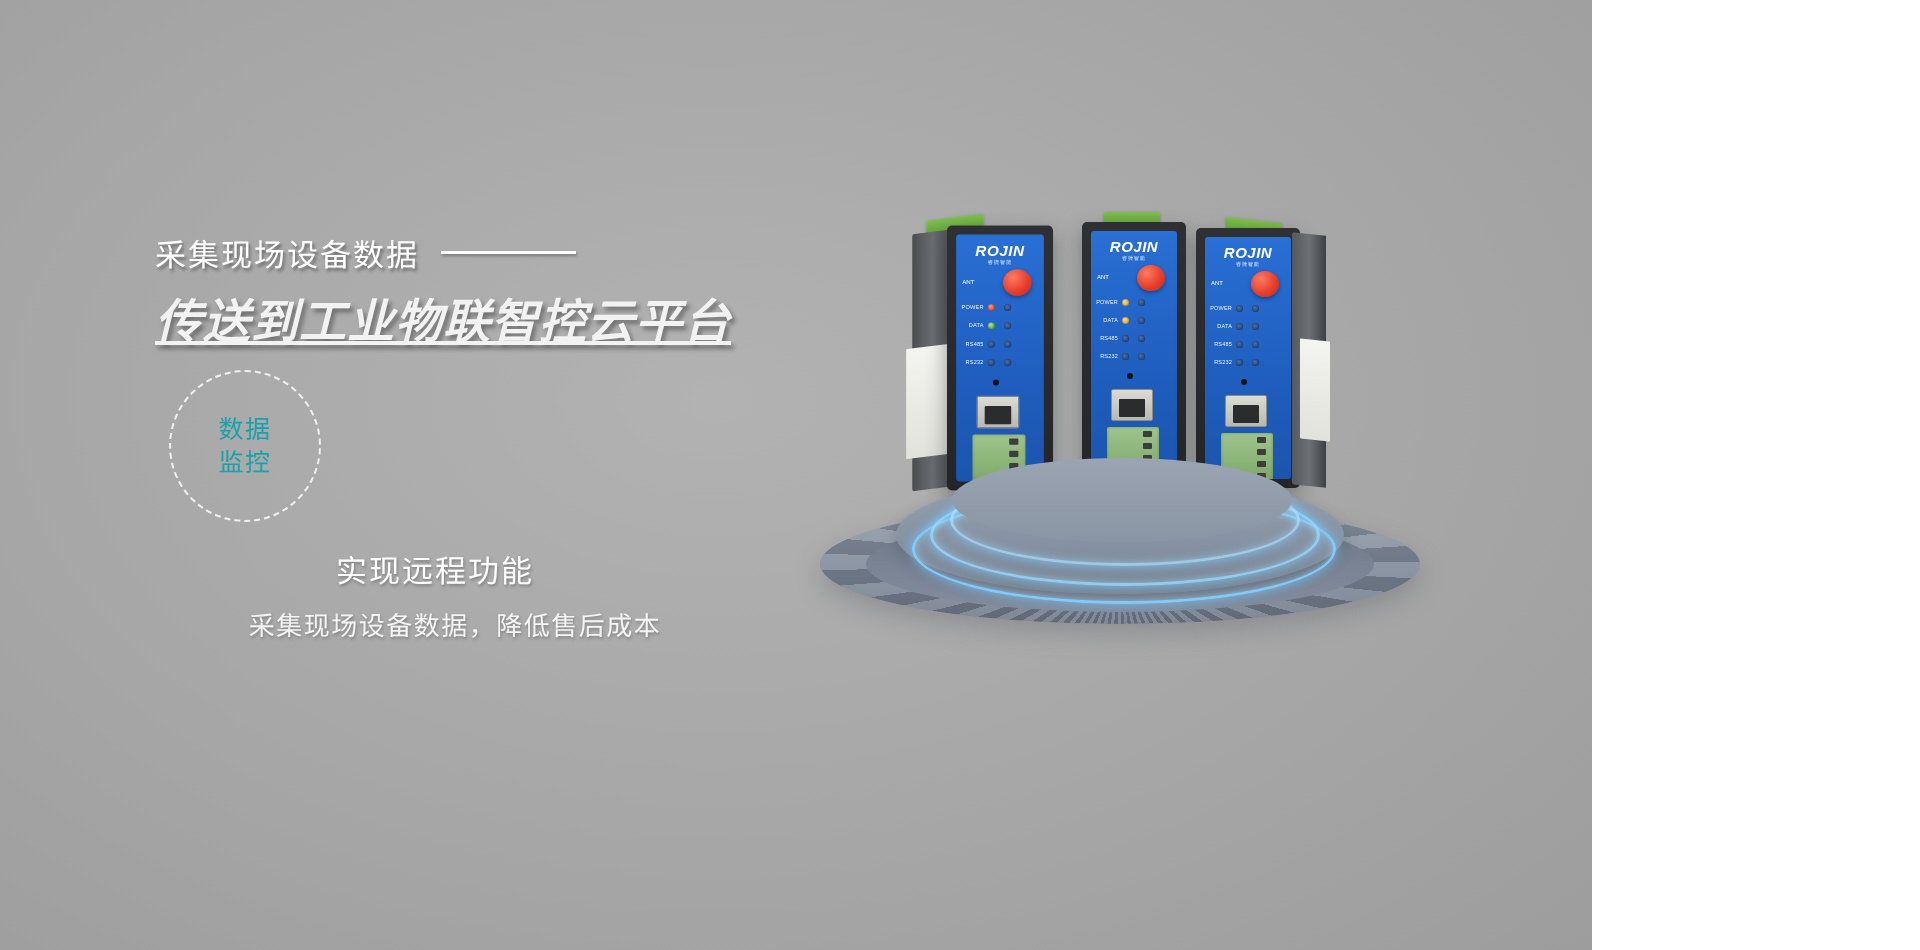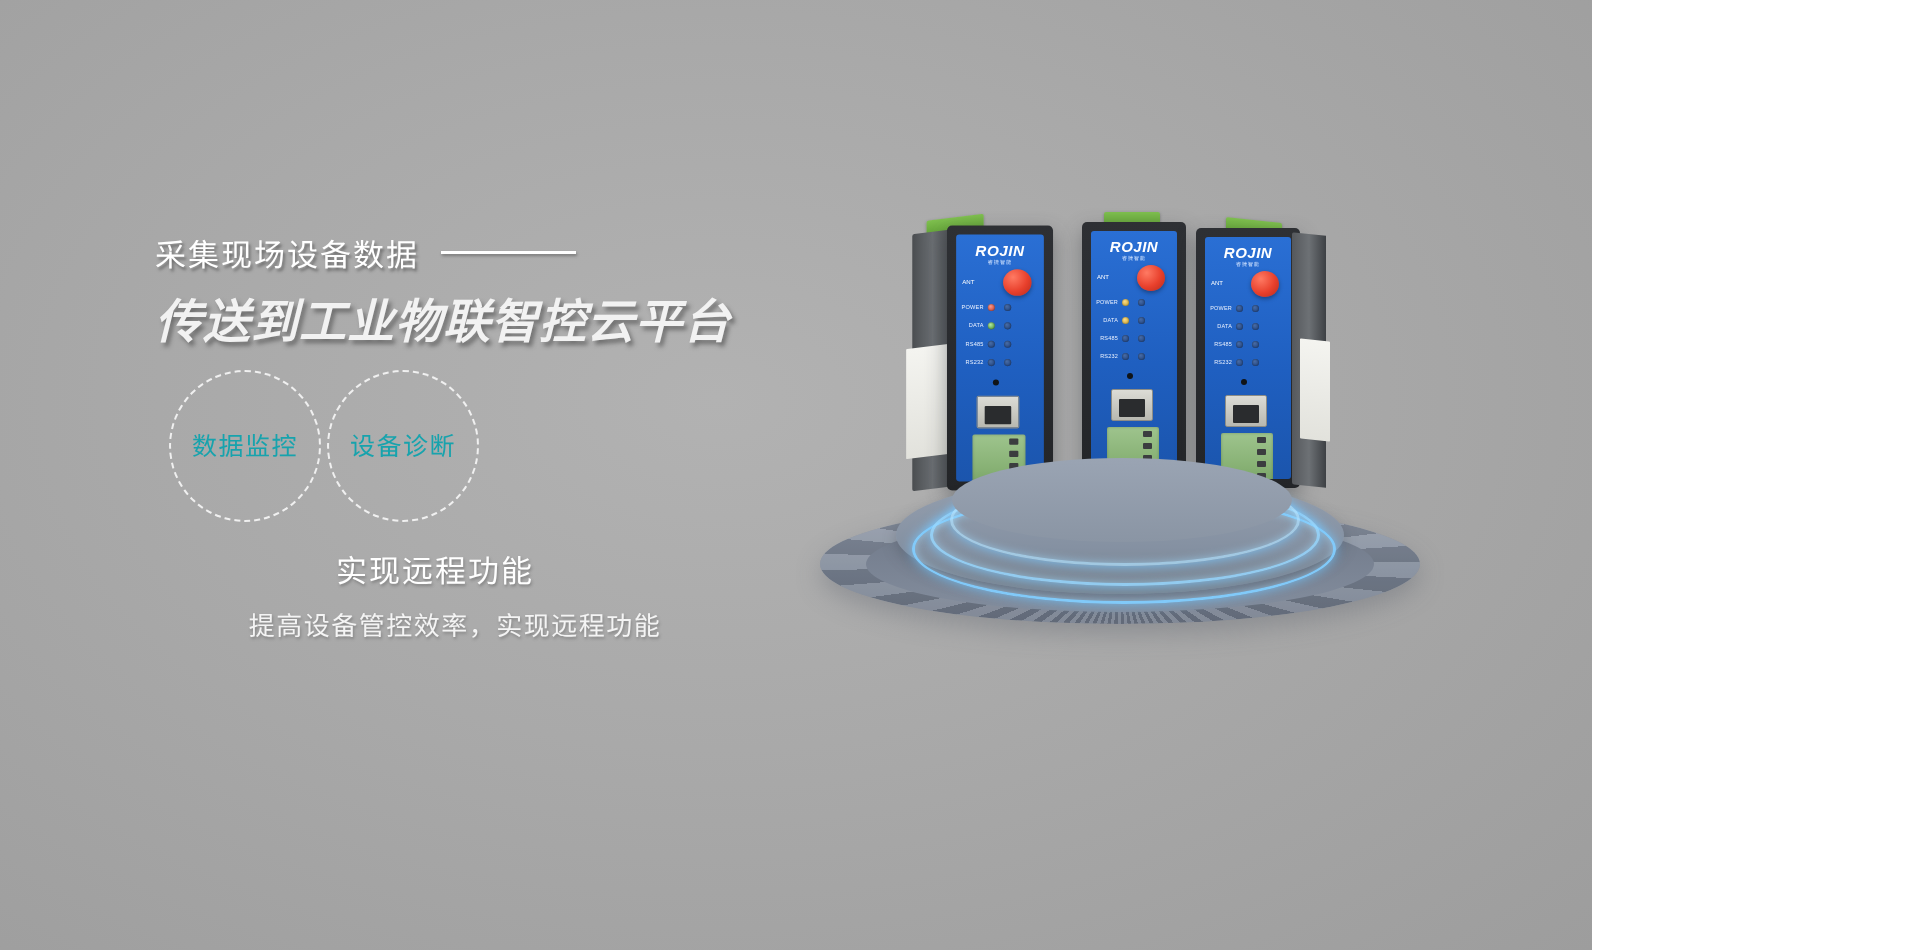--- a/index.html
+++ b/index.html
@@ -43,35 +43,36 @@
 
   .headline {
     margin-top: 9px;
     font-size: 47px;
     font-weight: bold;
     font-style: italic;
     letter-spacing: 1px;
     color: #f2f2f2;
     text-shadow: 3px 4px 4px rgba(70,70,70,0.6);
     white-space: nowrap;
+    text-decoration: underline;
   }
 
   
   .circle-row {
     position: absolute;
     left: 14px; top: 140px;
     display: flex;
     gap: 6px;
   }
   .feature-circle {
     width: 152px; height: 152px;
     border-radius: 50%;
     border: 2px dashed rgba(255,255,255,0.82);
     display: flex;
-    flex-direction: row;
+    flex-direction: column;
     align-items: center;
     justify-content: center;
     box-sizing: border-box;
   }
   .feature-circle span {
     display: block;
     font-size: 25px;
     line-height: 1.32;
     color: #17a3ad;
     letter-spacing: 1.5px;
@@ -320,28 +321,24 @@
       <div class="eyebrow-rule"></div>
     </div>
 
     <div class="headline">传送到工业物联智控云平台</div>
 
     <div class="circle-row">
       <div class="feature-circle">
         <span>数据</span>
         <span>监控</span>
       </div>
-      <div class="feature-circle">
-        <span>设备</span>
-        <span>诊断</span>
-      </div>
     </div>
 
     <div class="subhead">实现远程功能</div>
-    <div class="subtext">提高设备管控效率，实现远程功能</div>
+    <div class="subtext">采集现场设备数据，降低售后成本</div>
   </div>
 
   <div id="product-scene">
 
     <div class="device" style="left:148px; top:34px; transform:scale(1.02);">
       <div class="dev-top-green" style="left:-20px; top:-8px; transform:skewY(-7deg);"></div>
       <div class="dev-body-dark"></div>
       <div class="dev-label-sticker"></div>
       <div class="dev-frame">
         <div class="dev-face">

